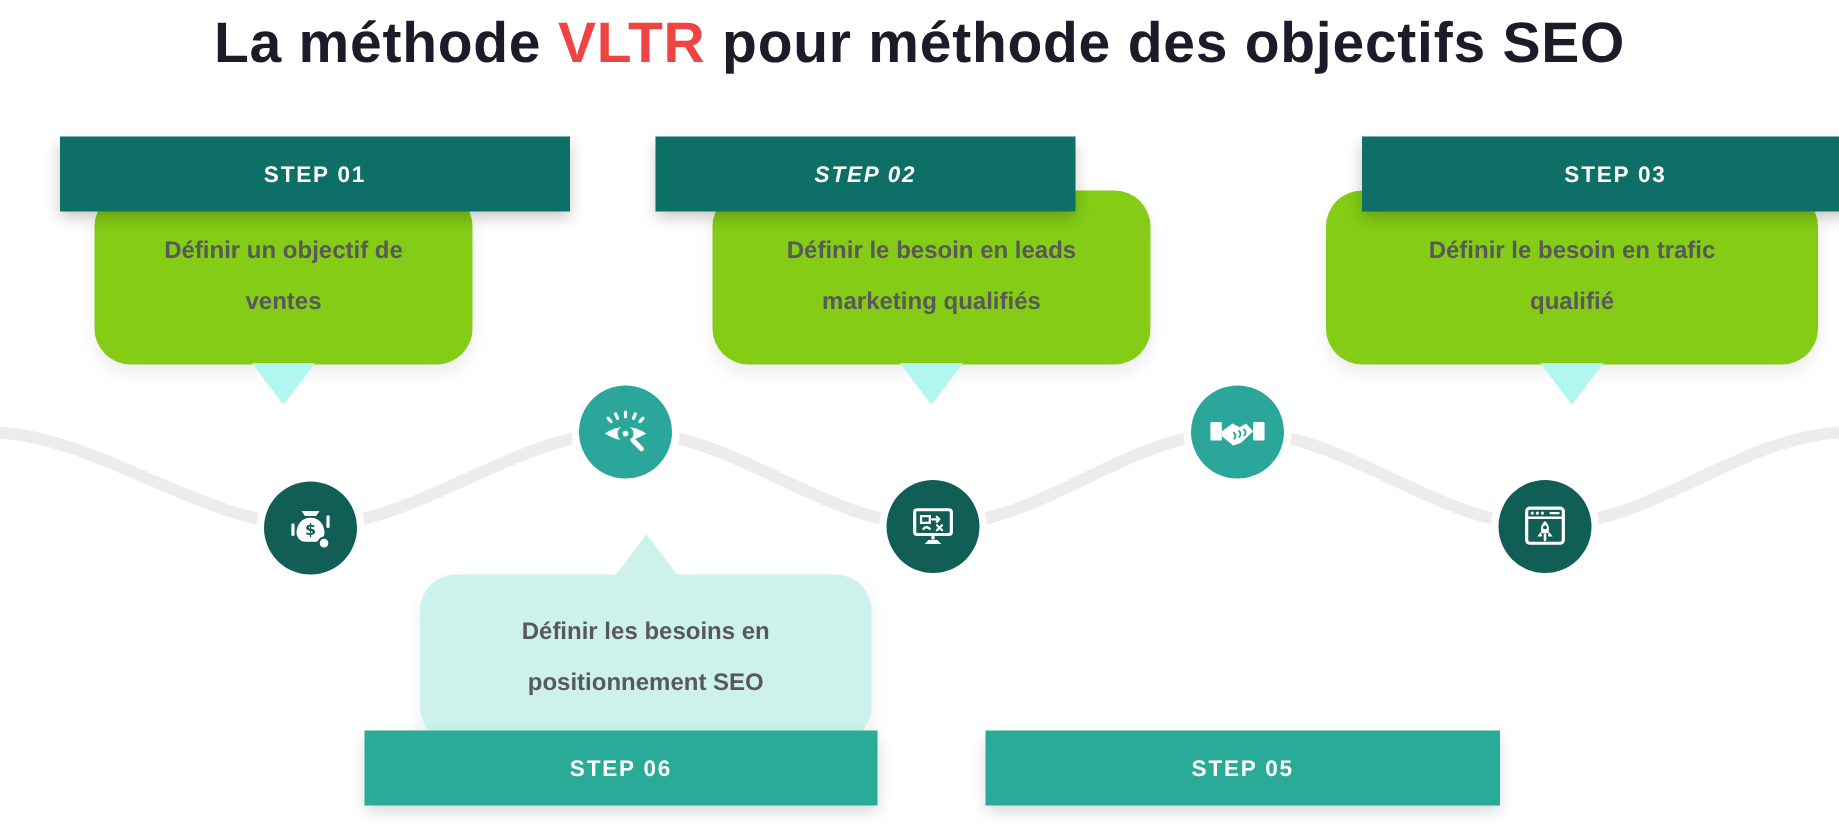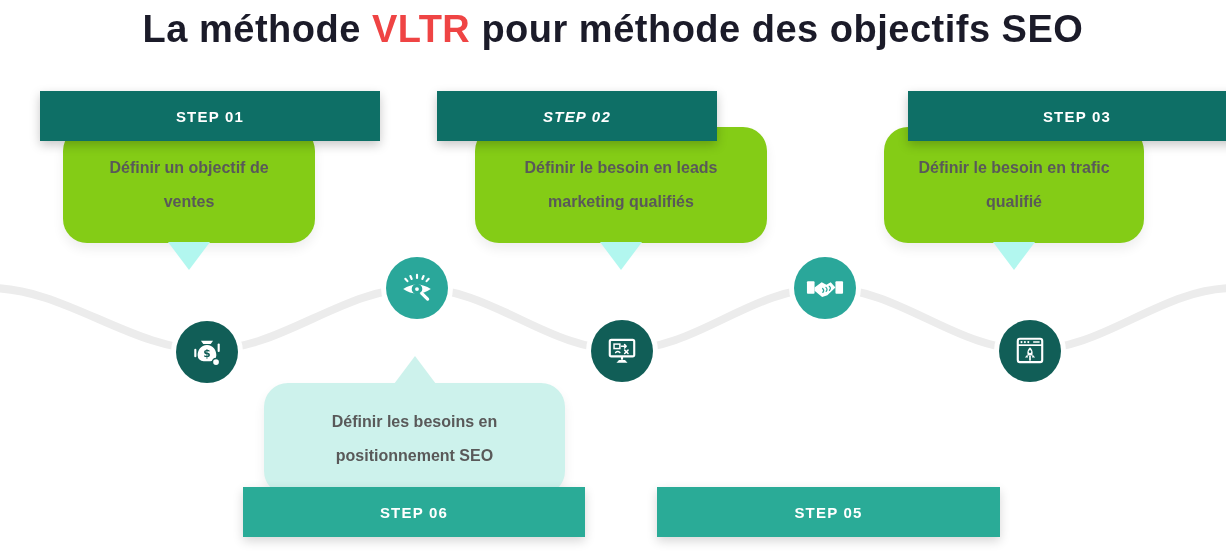--- a/index.html
+++ b/index.html
@@ -32,22 +32,22 @@
   .bub{
     position:absolute;z-index:2;border-radius:24px;
     display:flex;align-items:center;justify-content:center;text-align:center;
     color:#595959;font-size:16px;font-weight:bold;
     box-shadow:0 6px 12px rgba(0,0,0,.07);
   }
   .bub.top{background:#84cc16;top:127px;height:116px;}
   .bub.bottom{background:#cdf2ec;top:383px;height:112px;}
   .bub.b1{left:63px;width:252px;}
   .bub.b2{left:475px;width:292px;}
-  .bub.b3{left:884px;width:260px;}
-  .bub.b4{left:264px;width:301px;}
+  .bub.b3{left:884px;width:328px;}
+  .bub.b4{left:280px;width:301px;}
   .bub.b5{left:678px;width:302px;}
   .tail{position:absolute;left:50%;transform:translateX(-50%);width:0;height:0;
     border-left:21px solid transparent;border-right:21px solid transparent;}
   .bub.top .tail{bottom:-27px;border-top:28px solid #b2f7ef;}
   .bub.bottom .tail{top:-27px;border-bottom:28px solid #cdf2ec;}
   .bub-text{position:relative;line-height:34px;padding:0 24px;}
   .line{display:block;}
   .line:empty{display:none;}
   
   .circ{

